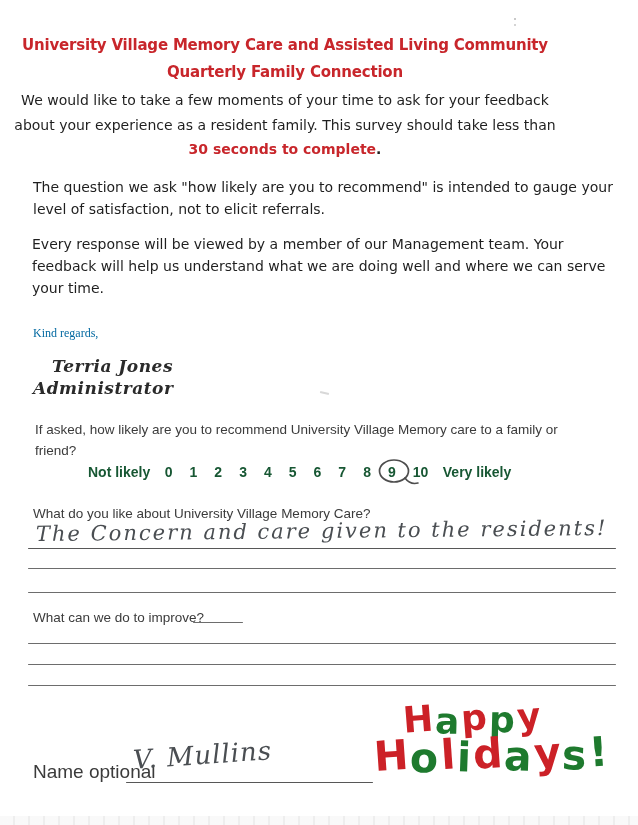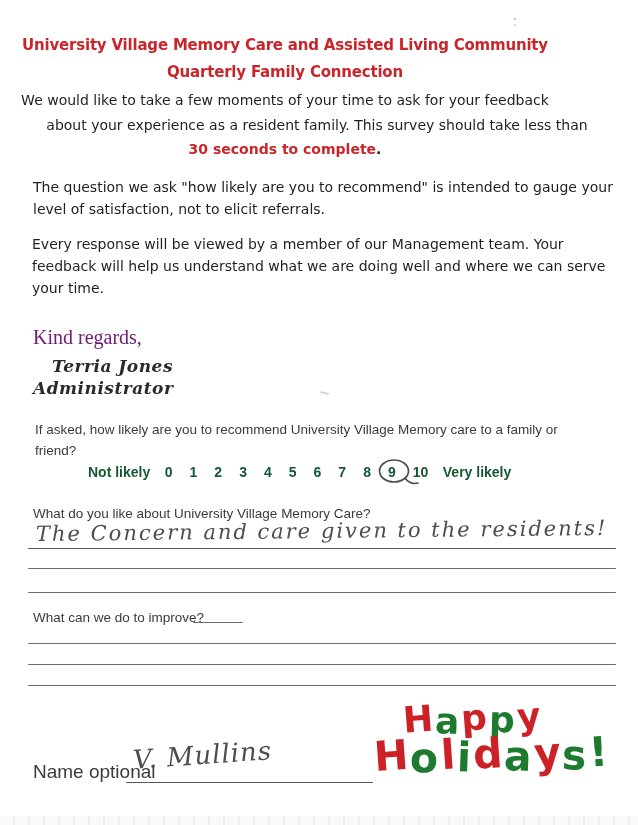--- a/index.html
+++ b/index.html
@@ -9,21 +9,21 @@
   }
   .abs{position:absolute;}
   .center{left:0;width:570px;text-align:center;}
   
   .title{font-weight:bold;font-size:15px;letter-spacing:-0.2px;color:#c8262b;}
   .intro{font-size:14px;color:#1f1f1f;}
   .intro-hl{font-weight:bold;color:#c8262b;}
   .intro-period{color:#1f1f1f;font-weight:bold;}
   
   .para{font-size:14px;line-height:22px;color:#1f1f1f;}
-  .closing{font-family:"Liberation Serif",serif;font-size:20px;color:#701a75;}
+  .closing{font-family:"Liberation Serif",serif;font-size:12px;color:#0369a1;}
   .script{font-family:"DejaVu Serif",serif;font-style:italic;font-weight:bold;font-size:17px;color:#2a2a2a;letter-spacing:.5px;}
   
   .q{font-family:"Liberation Sans",sans-serif;font-size:13.5px;line-height:21px;color:#3b3b3b;}
   
   .scale{display:flex;align-items:center;font-family:"Liberation Sans",sans-serif;
          font-weight:bold;font-size:14px;color:#175733;}
   .scale .lab{margin:0 6px;}
   .scale-opts{display:flex;align-items:center;}
   .scale-opts .num{display:inline-block;text-align:center;margin:0 8.5px;position:relative;}
   .scale-opts .num.sel .circ{position:absolute;left:-14px;top:-8px;width:46px;height:34px;pointer-events:none;}
@@ -53,21 +53,21 @@
 <div class="page">
 
   <div class="abs artifact-colon" style="left:514px;top:18px;"></div>
   <div class="abs artifact-dash" style="left:320px;top:392px;"></div>
   <div class="abs scan-band"></div>
 
   <div class="abs center title" style="top:36px;">University Village Memory Care and Assisted Living Community</div>
   <div class="abs center title" style="top:63px;">Quarterly Family Connection</div>
 
   <div class="abs center intro" style="top:92px;">We would like to take a few moments of your time to ask for your feedback</div>
-  <div class="abs center intro" style="top:117px;margin-left:32px;">about your experience as a resident family. This survey should take less than</div>
+  <div class="abs center intro" style="top:117px;">about your experience as a resident family. This survey should take less than</div>
   <div class="abs center intro" style="top:141px;"><span class="intro-hl">30 seconds to complete</span><span class="intro-period">.</span></div>
 
   <div class="abs para" style="left:33px;top:176px;">
     <div>The question we ask "how likely are you to recommend" is intended to gauge your</div>
     <div>level of satisfaction, not to elicit referrals.</div>
   </div>
 
   <div class="abs para" style="left:32px;top:233px;">
     <div>Every response will be viewed by a member of our Management team. Your</div>
     <div>feedback will help us understand what we are doing well and where we can serve</div>

